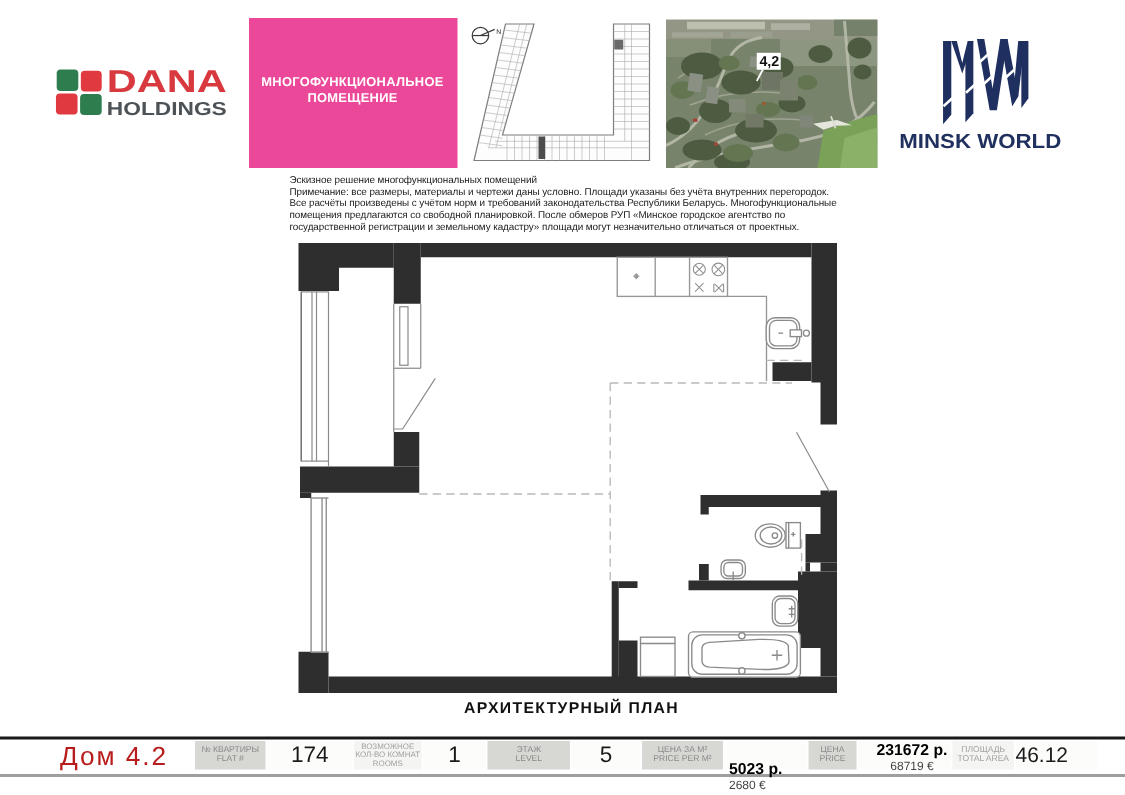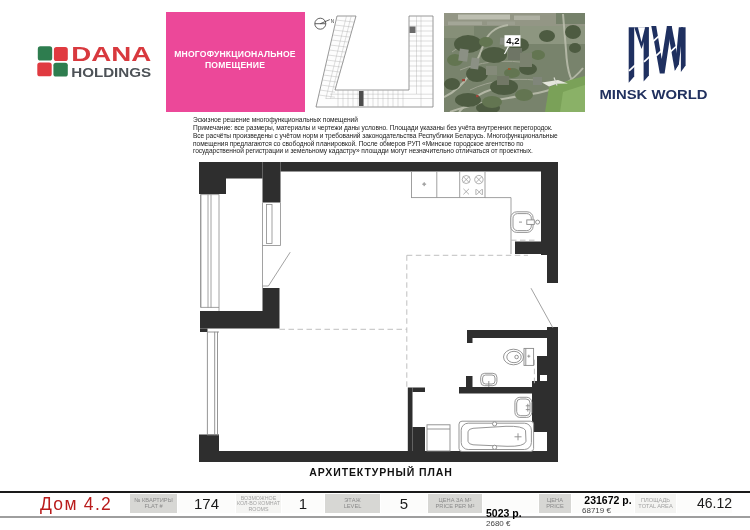--- a/index.html
+++ b/index.html
@@ -372,22 +372,22 @@
     <div style="font-size:10.5px;font-weight:bold;color:#000;padding:13px 0 0 3px;">5023 р.</div>
     <div style="font-size:8px;color:#444;padding:0 0 0 3px;">2680 €</div>
   </div>
 
   <div class="abs" style="left:539px;top:0;width:32px;height:19.6px;background:#d7d7d4;"></div>
   <div class="abs" style="left:539px;top:3.6px;width:64px;transform:scale(0.5);transform-origin:0 0;
        font-size:11.4px;line-height:11.6px;color:#8a8a8a;text-align:center;">ЦЕНА<br>PRICE</div>
 
   <div class="abs" style="left:572px;top:0;width:62px;height:19.6px;background:#fcfcfb;">
     <div style="font-size:10.5px;font-weight:bold;color:#000;padding:0.5px 0 0 10px;text-align:center;">231672 р.</div>
-    <div style="font-size:8px;color:#444;padding:0 0 0 10px;">68719 €</div>
+    <div style="font-size:8px;color:#444;padding:0 0 0 10px;text-align:center;">68719 €</div>
   </div>
 
   <div class="abs" style="left:635px;top:0;width:41px;height:19.6px;background:#f4f4f2;"></div>
   <div class="abs" style="left:635px;top:3.6px;width:82px;transform:scale(0.5);transform-origin:0 0;
        font-size:11.4px;line-height:11.6px;color:#a2a2a2;text-align:center;">ПЛОЩАДЬ<br>TOTAL AREA</div>
 
   <div class="abs" style="left:677px;top:0;width:55px;height:19.6px;background:#fcfcfb;
-       text-align:right;font-size:14px;color:#1a1a1a;line-height:19.6px;">46.12</div>
+       text-align:left;font-size:14px;color:#1a1a1a;line-height:19.6px;">46.12</div>
 </div>
 
 </body></html>

